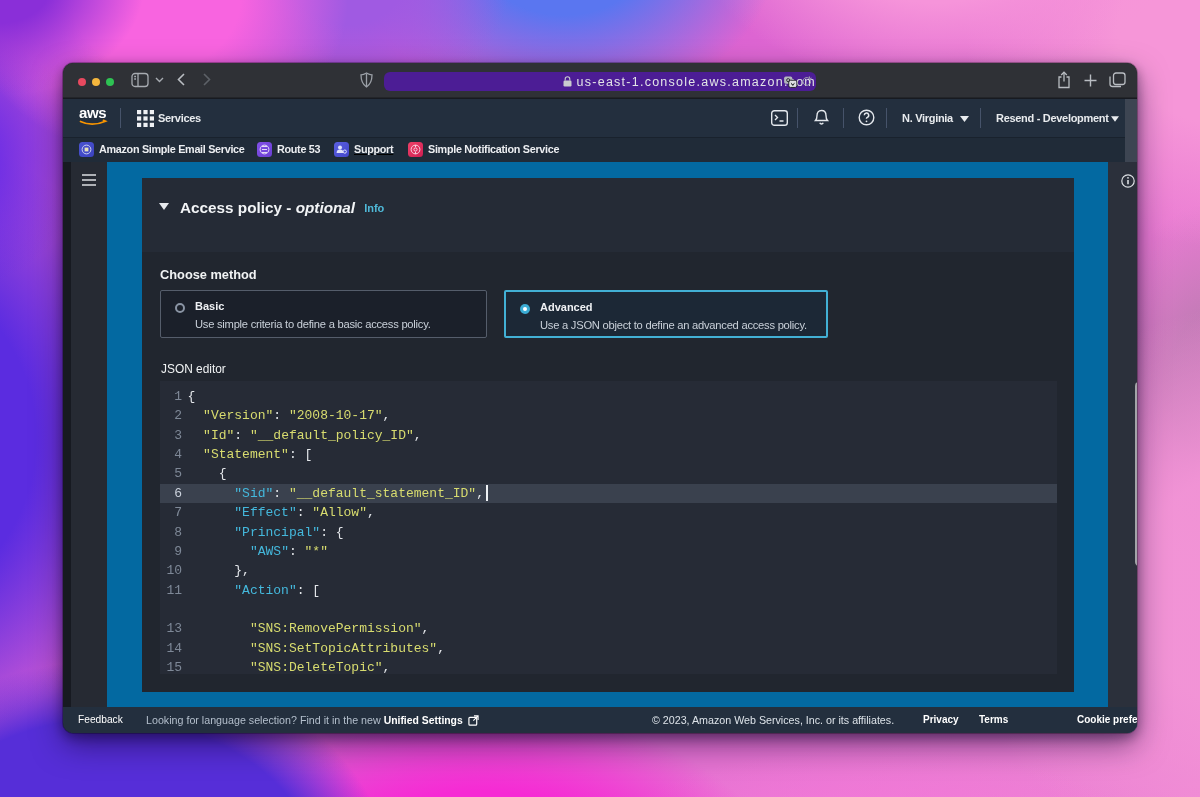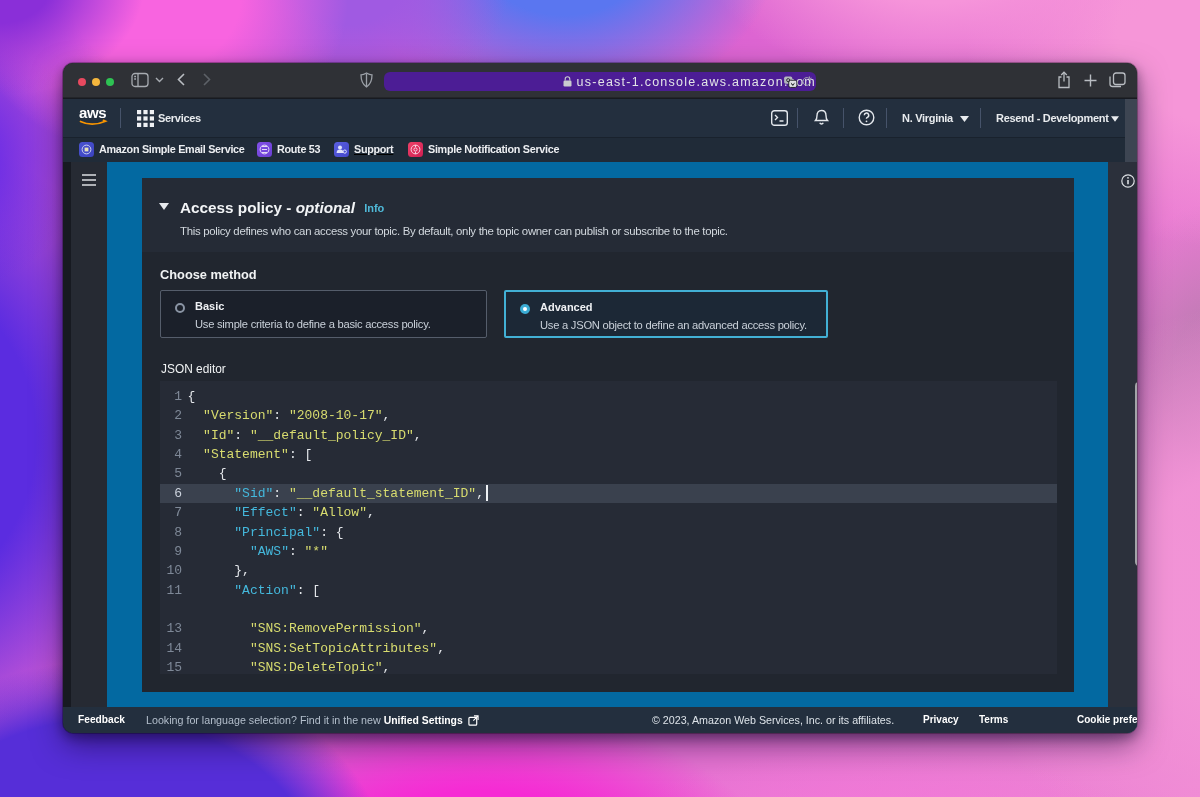--- a/index.html
+++ b/index.html
@@ -257,21 +257,20 @@
         <line x1="7" y1="6" x2="7" y2="10.2" stroke-width="1.6"></line>
         <circle cx="7" cy="3.8" r="0.9" fill="#dcdfe3" stroke="none"></circle>
       </svg>
       <div class="scrollthumb"></div>
     </div>
 
     <div class="card">
       <div class="hdr">
         <span class="caret"></span>
         <h2>Access policy - <em>optional</em></h2><span class="info">Info</span>
-        <p>This policy defines who can access your topic. By default, only the topic owner can publish or subscribe to the topic.</p>
       </div>
       <div class="bdy">
         <div class="lbl1">Choose method</div>
         <div class="tile basic">
           <span class="rt"></span>
           <span class="t1">Basic</span>
           <span class="t2">Use simple criteria to define a basic access policy.</span>
         </div>
         <div class="tile adv">
           <span class="rt"></span>
@@ -294,21 +293,21 @@
             <div class="ln" style="top:238.32px;"><span class="no">13</span><span class="cd"><span class="w">        </span><span class="y">"SNS:RemovePermission"</span><span class="w">,</span></span></div>
             <div class="ln" style="top:257.68px;"><span class="no">14</span><span class="cd"><span class="w">        </span><span class="y">"SNS:SetTopicAttributes"</span><span class="w">,</span></span></div>
             <div class="ln" style="top:277.03999999999996px;"><span class="no">15</span><span class="cd"><span class="w">        </span><span class="y">"SNS:DeleteTopic"</span><span class="w">,</span></span></div>
             <div class="cursor" style="left:326px; top:104.3px;"></div>
           </div>
       </div>
     </div>
   </div>
 
   <div class="footer">
-    <span style="left:15px; font-weight:700; font-size:10.2px;">Feedback</span>
+    <span style="left:15px; font-weight:400; font-size:10.2px;">Feedback</span>
     <span style="left:83px; color:#b4bfcc; font-size:10.7px;">Looking for language selection? Find it in the new <b style="color:#fff; font-size:10.4px;">Unified Settings</b>
       <svg style="vertical-align:-2px; margin-left:2px;" width="11" height="11" viewBox="0 0 12 12" fill="none" stroke="#fff" stroke-width="1.3">
         <rect x="1" y="2.5" width="8.5" height="8.5" rx="1"></rect>
           <path d="M6.5 1 H11 V5.5 M11 1 L5.8 6.2" stroke-width="1.2"></path>
       </svg>
     </span>
     <span style="left:589px; color:#dde3e9; font-size:10.7px;">© 2023, Amazon Web Services, Inc. or its affiliates.</span>
     <span style="left:860px; font-weight:700; font-size:10px;">Privacy</span>
     <span style="left:916px; font-weight:700; font-size:10px;">Terms</span>
     <span style="left:1014px; font-weight:700; font-size:10px;">Cookie preferences</span>

